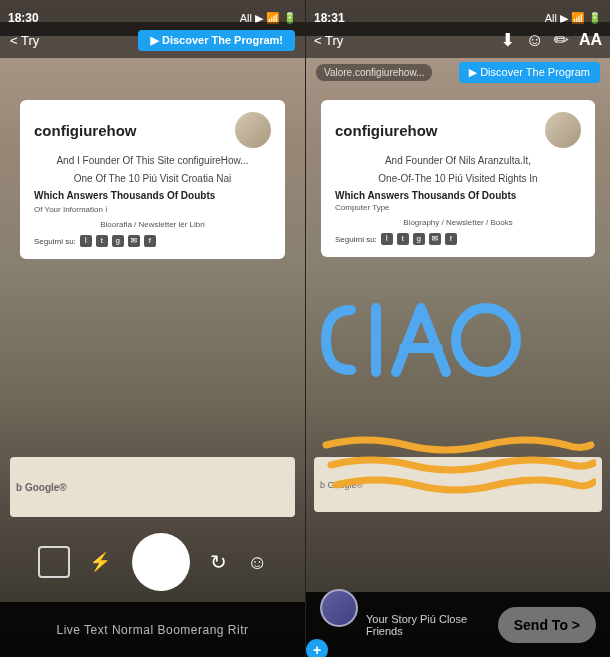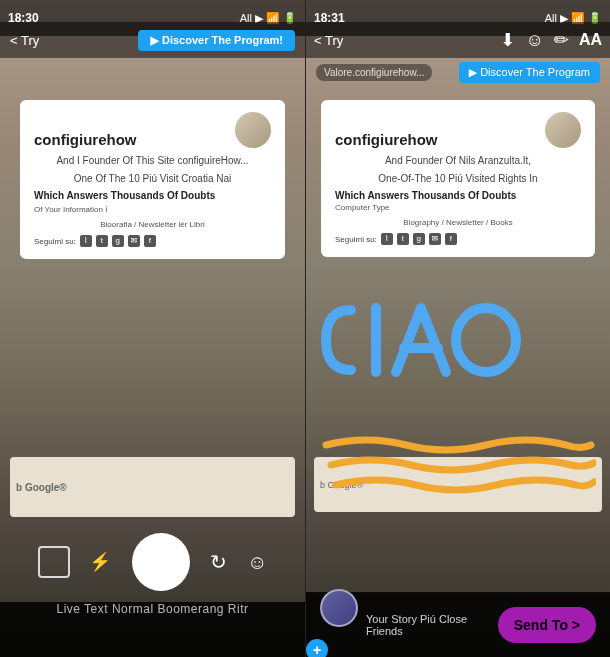--- a/index.html
+++ b/index.html
@@ -93,21 +93,21 @@
       top: 100px;
       left: 20px;
       right: 20px;
       background: #fff;
       border-radius: 6px;
       padding: 12px 14px;
       z-index: 5;
     }
     .bc-header {
       display: flex;
-      align-items: flex-end;
+      align-items: center;
       justify-content: space-between;
       margin-bottom: 6px;
       gap: 20px;
     }
     .bc-title {
       font-size: 15px;
       font-weight: 700;
       color: #222;
     }
     .bc-avatar {
@@ -219,21 +219,21 @@
 
     
     .bottom-tabs {
       position: absolute;
       bottom: 0;
       left: 0;
       right: 0;
       height: 55px;
       background: rgba(0,0,0,0.85);
       display: flex;
-      align-items: flex-start;
+      align-items: center;
       justify-content: center;
       z-index: 10;
     }
     .bottom-tabs-text {
       color: rgba(255,255,255,0.7);
       font-size: 12px;
       letter-spacing: 0.5px;
     }
 
     
@@ -382,21 +382,21 @@
       display: flex;
       align-items: center;
       justify-content: center;
       color: #fff;
       font-size: 14px;
       font-weight: 700;
       margin-left: -14px;
       margin-top: 12px;
     }
     .send-to-btn {
-      background: #a21caf;
+      background: #737373;
       color: #000;
       font-size: 14px;
       font-weight: 600;
       padding: 10px 16px;
       border-radius: 24px;
       white-space: nowrap;
     }
   </style>
 </head>
 <body>

